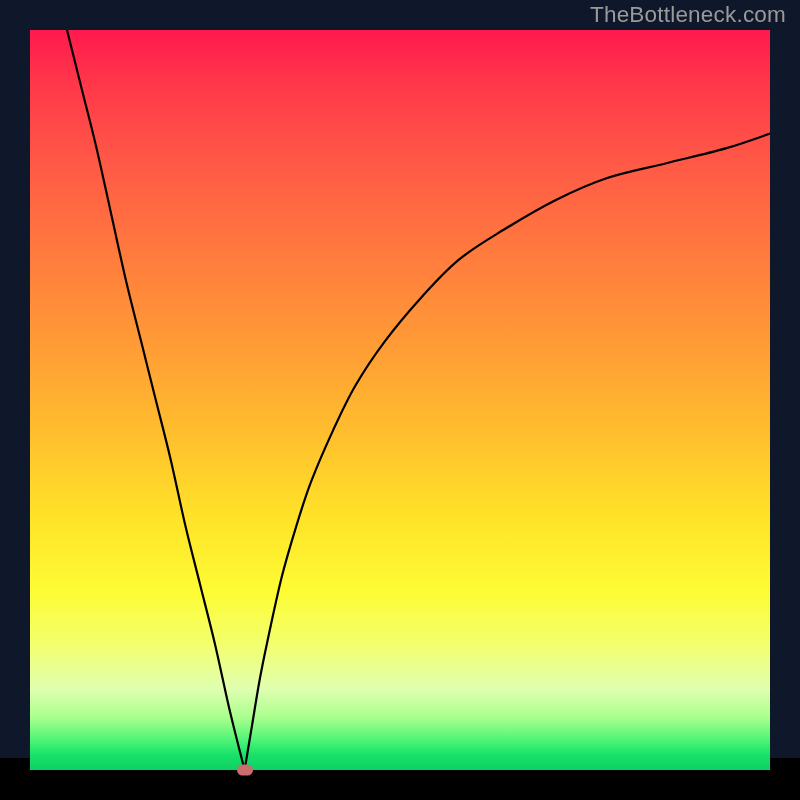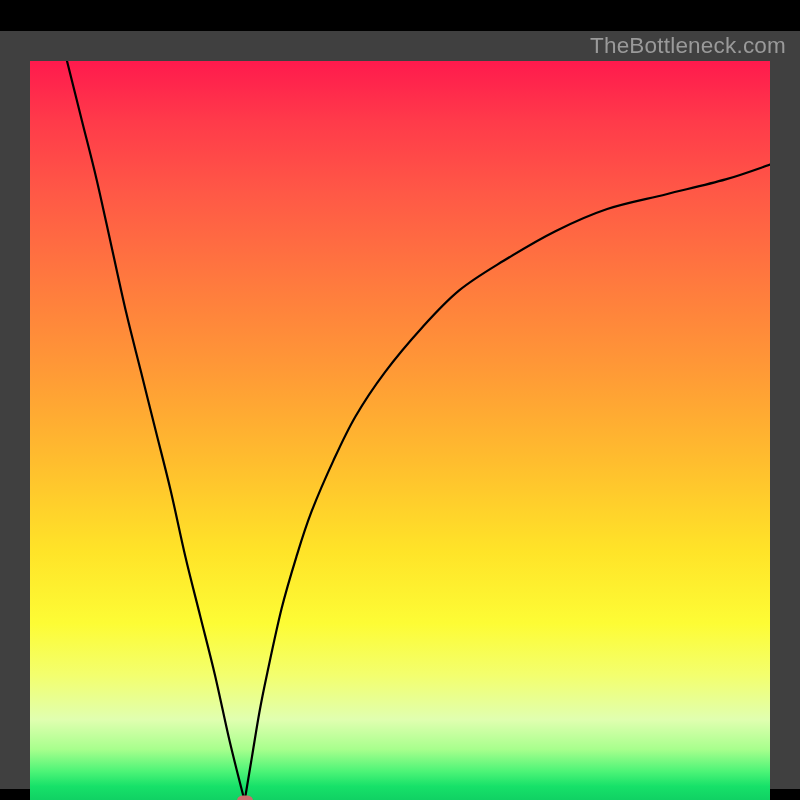--- a/index.html
+++ b/index.html
@@ -8,22 +8,21 @@
     width: 800px;
     height: 800px;
     background: #000;
     overflow: hidden;
     font-family: Arial, Helvetica, sans-serif;
   }
   .frame {
     position: relative;
     width: 800px;
     height: 758px;
-    background: #404040;
-    margin-top: 31px;
+    background: #0f172a;
   }
   .plot-area {
     position: absolute;
     left: 30px;
     top: 30px;
     width: 740px;
     height: 740px;
     
     background: linear-gradient(to bottom,
       #ff1a4d 0%,

